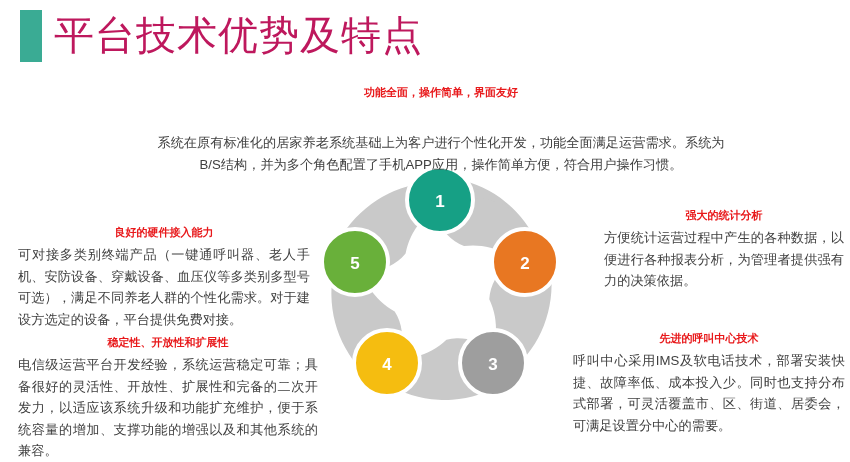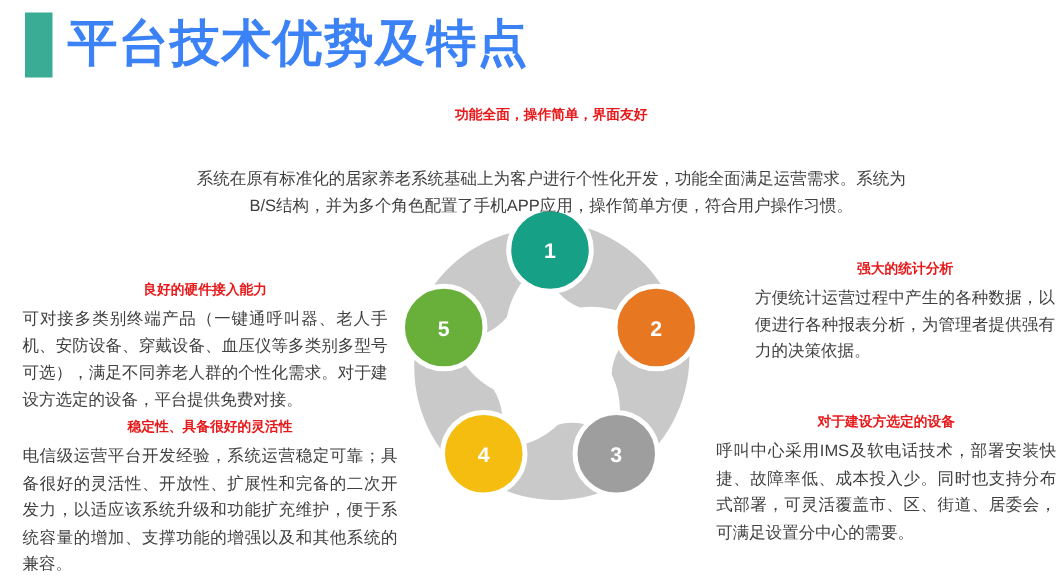--- a/index.html
+++ b/index.html
@@ -26,22 +26,22 @@
     position: absolute;
     left: 20px; top: 10px;
     width: 22px; height: 52px;
     background: #3aab94;
   }
   #page-title {
     position: absolute;
     left: 54px; top: 6px;
     font-size: 40px;
     line-height: 58px;
-    font-weight: 700;
-    color: #3b82f6;
+    font-weight: 400;
+    color: #be185d;
     letter-spacing: 1px;
     white-space: nowrap;
   }
 
   
   .block { position: absolute; }
   .block-heading {
     color: #e8191b;
     font-weight: bold;
     font-size: 11px;
@@ -176,20 +176,20 @@
   <p class="block-heading">良好的硬件接入能力</p>
   <p class="block-body">可对接多类别终端产品（一键通呼叫器、老人手机、安防设备、穿戴设备、血压仪等多类别多型号可选），满足不同养老人群的个性化需求。对于建设方选定的设备，平台提供免费对接。</p>
 </div>
 
 <div class="block" id="block-2">
   <p class="block-heading">强大的统计分析</p>
   <p class="block-body">方便统计运营过程中产生的各种数据，以便进行各种报表分析，为管理者提供强有力的决策依据。</p>
 </div>
 
 <div class="block" id="block-4">
-  <p class="block-heading">稳定性、具备很好的灵活性</p>
+  <p class="block-heading">稳定性、开放性和扩展性</p>
   <p class="block-body">电信级运营平台开发经验，系统运营稳定可靠；具备很好的灵活性、开放性、扩展性和完备的二次开发力，以适应该系统升级和功能扩充维护，便于系统容量的增加、支撑功能的增强以及和其他系统的兼容。</p>
 </div>
 
 <div class="block" id="block-3">
-  <p class="block-heading">对于建设方选定的设备</p>
+  <p class="block-heading">先进的呼叫中心技术</p>
   <p class="block-body">呼叫中心采用IMS及软电话技术，部署安装快捷、故障率低、成本投入少。同时也支持分布式部署，可灵活覆盖市、区、街道、居委会，可满足设置分中心的需要。</p>
 </div>
 
 </body></html>

